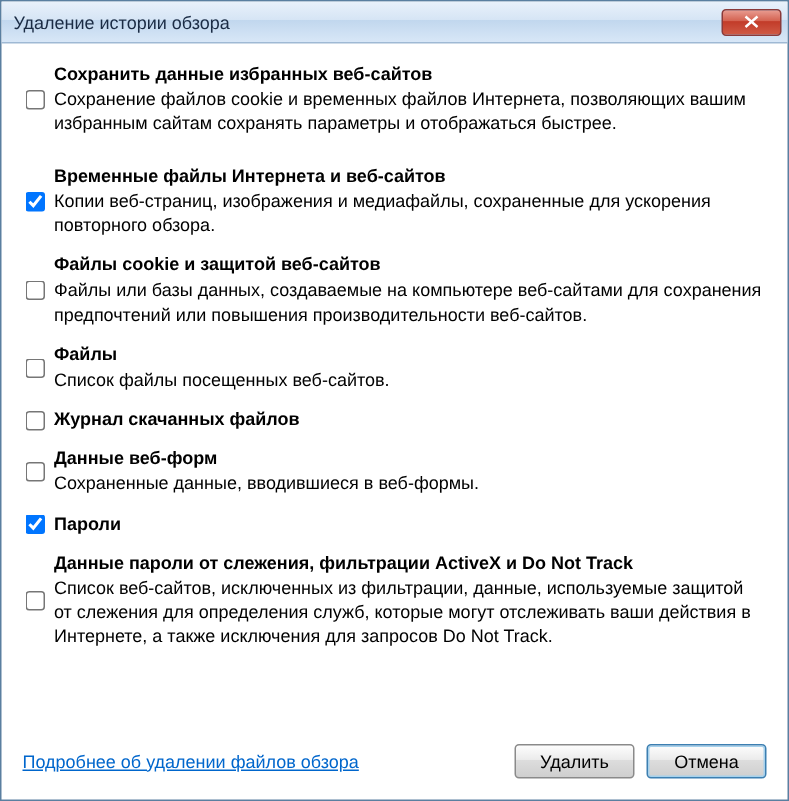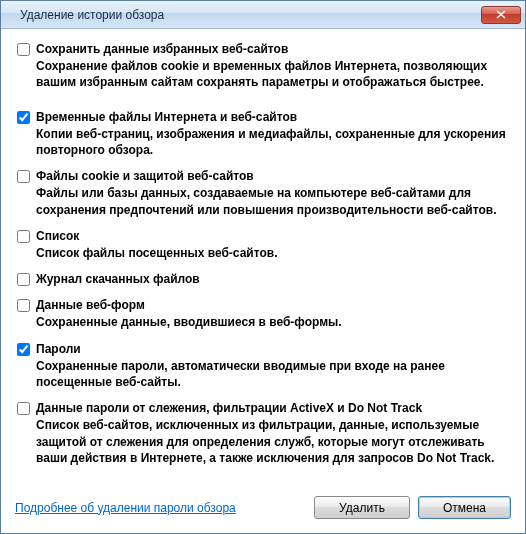--- a/index.html
+++ b/index.html
@@ -20,21 +20,20 @@
     background: linear-gradient(to bottom, #e9f1fb 0%, #d6e5f5 45%, #c1d7ee 46%, #d8e7f7 100%);
     border-bottom: 1px solid #9fb9d4;
     display: flex;
     align-items: center;
     padding: 0 4px 0 8px;
   }
   .titlebar-text {
     flex: 1;
     color: #1a2b44;
     font-size: 12px;
-    margin-left: 11px;
   }
   .close-btn {
     width: 40px;
     height: 18px;
     border: 1px solid #8a3a3a;
     border-radius: 3px;
     background: linear-gradient(to bottom, #e89a8f 0%, #d3604e 45%, #c23b29 46%, #cf5a45 100%);
     display: flex;
     align-items: center;
     justify-content: center;
@@ -43,32 +42,32 @@
   .close-btn svg { display: block; }
   .content {
     flex: 1;
     padding: 12px 16px 8px 16px;
     overflow: hidden;
     color: #000;
     line-height: 1.35;
   }
   .opt {
     display: flex;
-    align-items: flex-start;
+    align-items: center;
     margin-bottom: 10px;
   }
   .opt input[type=checkbox] {
     margin: 2px 6px 0 0;
     width: 13px;
     height: 13px;
     flex: 0 0 auto;
   }
   .opt-body { flex: 1; }
   .opt-title { font-weight: bold; color: #000; }
-  .opt-desc { color: #000; margin-top: 1px; font-weight: bold; }
+  .opt-desc { color: #000; margin-top: 1px; }
   .footer {
     padding: 8px 14px 14px 14px;
     display: flex;
     align-items: center;
   }
   .help-link {
     color: #0066cc;
     text-decoration: underline;
     cursor: pointer;
     font-size: 12px;
@@ -77,21 +76,21 @@
   .btn {
     min-width: 80px;
     height: 23px;
     margin-left: 8px;
     border: 1px solid #8a8a8a;
     border-radius: 3px;
     background: linear-gradient(to bottom, #fdfdfd 0%, #ebebeb 45%, #dddddd 46%, #cfcfcf 100%);
     font-family: inherit;
     font-size: 12px;
     cursor: pointer;
-    padding: 0 24px;
+    padding: 0 8px;
   }
   .btn.default {
     border: 1px solid #3c7fb1;
     box-shadow: 0 0 0 1px #a6d1ec inset;
   }
 </style>
 </head>
 <body>
 
 <div class="titlebar">
@@ -121,51 +120,50 @@
     <div class="opt">
       <input type="checkbox" style="">
       <div class="opt-body">
         <div class="opt-title">Файлы cookie и защитой веб-сайтов</div>
         <div class="opt-desc">Файлы или базы данных, создаваемые на компьютере веб-сайтами для сохранения предпочтений или повышения производительности веб-сайтов.</div>
       </div>
     </div>
     <div class="opt">
       <input type="checkbox" style="">
       <div class="opt-body">
-        <div class="opt-title">Список</div>
+        <div class="opt-title">Файлы</div>
         <div class="opt-desc">Список файлы посещенных веб-сайтов.</div>
       </div>
     </div>
     <div class="opt">
       <input type="checkbox" style="">
       <div class="opt-body">
         <div class="opt-title">Журнал скачанных файлов</div>
       </div>
     </div>
     <div class="opt">
       <input type="checkbox" style="">
       <div class="opt-body">
         <div class="opt-title">Данные веб-форм</div>
         <div class="opt-desc">Сохраненные данные, вводившиеся в веб-формы.</div>
       </div>
     </div>
     <div class="opt">
       <input type="checkbox" checked="" style="">
       <div class="opt-body">
         <div class="opt-title">Пароли</div>
-        <div class="opt-desc">Сохраненные пароли, автоматически вводимые при входе на ранее посещенные веб-сайты.</div>
       </div>
     </div>
     <div class="opt">
       <input type="checkbox" style="">
       <div class="opt-body">
         <div class="opt-title">Данные пароли от слежения, фильтрации ActiveX и Do Not Track</div>
         <div class="opt-desc">Список веб-сайтов, исключенных из фильтрации, данные, используемые защитой от слежения для определения служб, которые могут отслеживать ваши действия в Интернете, а также исключения для запросов Do Not Track.</div>
       </div>
     </div>
   </div>
 
 <div class="footer">
-  <a class="help-link">Подробнее об удалении пароли обзора</a>
+  <a class="help-link">Подробнее об удалении файлов обзора</a>
   <div class="spacer"></div>
   <button class="btn">Удалить</button>
   <button class="btn default">Отмена</button>
 </div>
 
 </body></html>

